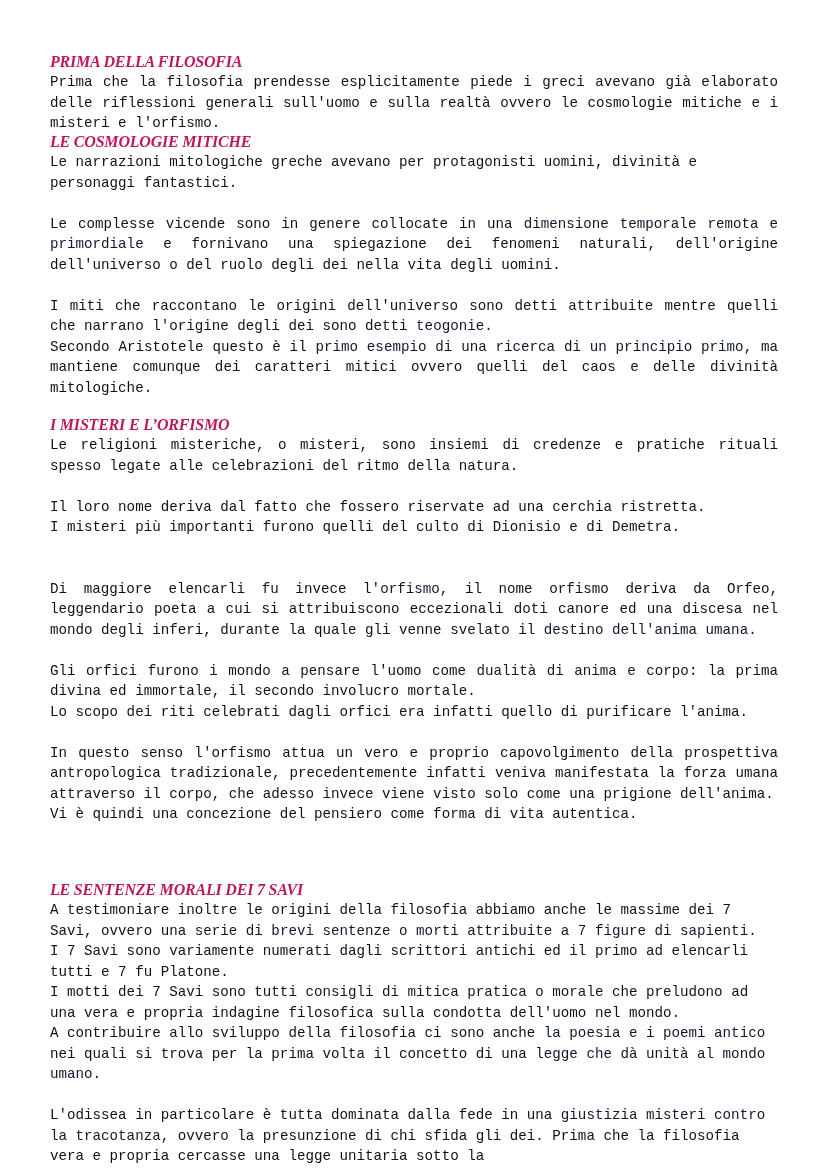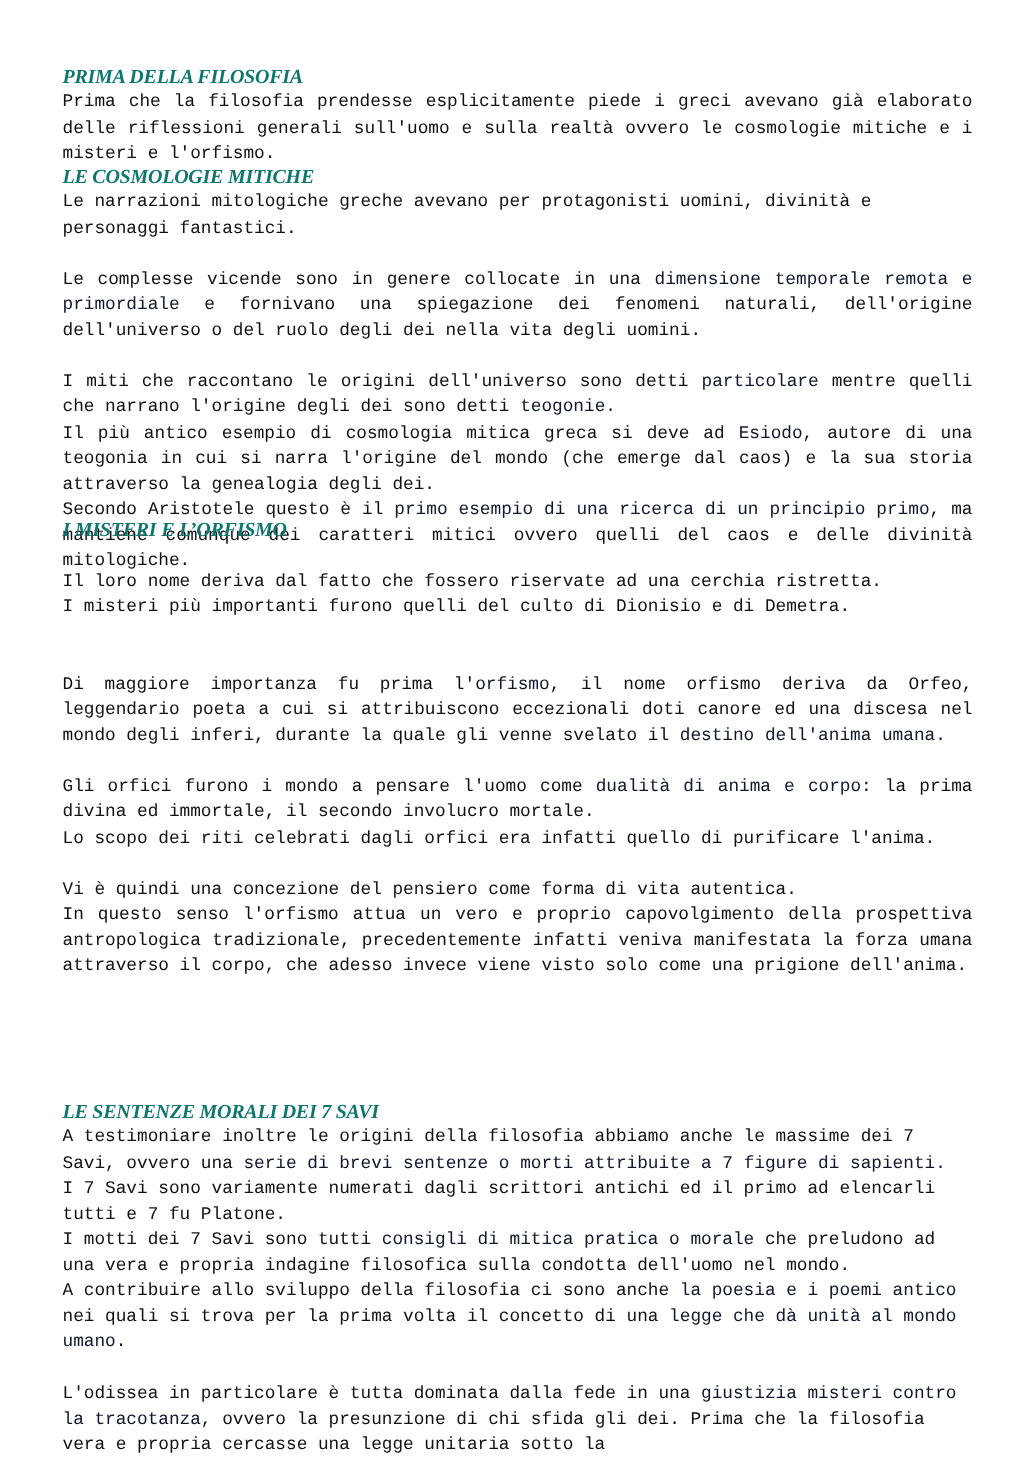--- a/index.html
+++ b/index.html
@@ -5,21 +5,21 @@
   html, body { margin: 0; padding: 0; background: #ffffff; }
   body { width: 828px; height: 1171px; position: relative; overflow: hidden; }
   .page {
     position: absolute; left: 50px; top: 49px; width: 728px;
     font-family: "Liberation Sans", sans-serif;
     font-size: 14.2px; line-height: 20.5px; color: #111111;
   }
   .h {
     font-family: "Liberation Serif", serif;
     font-weight: bold; font-style: italic;
-    color: #0f766e; font-size: 16px; line-height: 20px;
+    color: #be185d; font-size: 16px; line-height: 20px;
     margin: 0; letter-spacing: -0.2px;
   }
   .p { margin: 0; font-family: Liberation Mono, monospace; }
   .j { text-align: justify; text-align-last: left; }
   .r { color: #0f172a; }
   .gap1 { height: 20.5px; }
   .gap2 { height: 41px; }
   .sec { position: absolute; left: 0; width: 728px; }
 </style>
 </head>
@@ -31,38 +31,38 @@
     <h2 class="h">PRIMA DELLA FILOSOFIA</h2>
     <p class="p j" style="width:728px">Prima che la filosofia prendesse esplicitamente piede i greci avevano già elaborato delle riflessioni generali sull'uomo e sulla realtà ovvero le cosmologie mitiche e i misteri e l'orfismo.</p>
   </div>
 
   <div class="sec" style="top:83px;">
     <h2 class="h">LE COSMOLOGIE MITICHE</h2>
     <p class="p">Le narrazioni mitologiche greche avevano per protagonisti uomini, divinità e personaggi fantastici.</p>
     <div class="gap1"></div>
     <p class="p j"><span>Le complesse vicende sono in genere collocate in una </span><span class="r">dimensione temporale remota e primordiale</span><span> e fornivano una spiegazione dei fenomeni naturali, dell'origine dell'universo o del ruolo degli dei nella vita degli uomini.</span></p>
     <div class="gap1"></div>
-    <p class="p j"><span>I miti che raccontano le origini dell'universo sono detti </span><span class="r">particolare</span><span> mentre quelli che narrano l'origine degli dei sono detti </span><span class="r">teogonie</span><span class="r">.</span></p>
-    <p class="p j"><span>Il più antico esempio di cosmologia mitica greca si deve ad </span><span class="r">Esiodo</span><span>, autore di una teogonia in cui si narra l'origine del mondo (che emerge dal caos) e la sua storia attraverso la genealogia degli dei.</span></p>
+    <p class="p j"><span>I miti che raccontano le origini dell'universo sono detti </span><span class="r">attribuite</span><span> mentre quelli che narrano l'origine degli dei sono detti </span><span class="r">teogonie</span><span class="r">.</span></p>
     <p class="p j"><span>Secondo Aristotele questo è il </span><span class="r">primo esempio di una ricerca di un principio primo</span><span>, ma mantiene comunque dei caratteri mitici ovvero quelli del caos e delle divinità mitologiche.</span></p>
   </div>
 
   <div class="sec" style="top:366px;">
     <h2 class="h">I MISTERI E L’ORFISMO</h2>
+    <p class="p j">Le religioni misteriche, o misteri, sono insiemi di credenze e pratiche rituali spesso legate alle celebrazioni del ritmo della natura.</p>
     <div class="gap1"></div>
     <p class="p">Il loro nome deriva dal fatto che fossero riservate ad una cerchia ristretta.</p>
     <p class="p">I misteri più importanti furono quelli del culto di Dionisio e di Demetra.</p>
     <div class="gap2"></div>
-    <p class="p j"><span>Di maggiore importanza fu prima l'</span><span class="r">orfismo</span><span>, il nome orfismo deriva da Orfeo, leggendario poeta a cui si attribuiscono eccezionali doti canore ed una discesa nel mondo degli inferi, durante la quale gli venne svelato il </span><span class="r">destino dell'anima umana.</span></p>
+    <p class="p j"><span>Di maggiore elencarli fu invece l'</span><span class="r">orfismo</span><span>, il nome orfismo deriva da Orfeo, leggendario poeta a cui si attribuiscono eccezionali doti canore ed una discesa nel mondo degli inferi, durante la quale gli venne svelato il </span><span class="r">destino dell'anima umana.</span></p>
     <div class="gap1"></div>
     <p class="p j"><span>Gli orfici furono i mondo a pensare l'uomo come </span><span class="r">dualità di anima e corpo</span><span>: la prima divina ed immortale, il secondo involucro mortale.</span></p>
     <p class="p">Lo scopo dei riti celebrati dagli orfici era infatti quello di purificare l'anima.</p>
     <div class="gap1"></div>
+    <p class="p j">In questo senso l'orfismo attua un vero e proprio capovolgimento della prospettiva antropologica tradizionale, precedentemente infatti veniva manifestata la forza umana attraverso il corpo, che adesso invece viene visto solo come una prigione dell'anima.</p>
     <p class="p">Vi è quindi una concezione del pensiero come forma di vita autentica.</p>
-    <p class="p j">In questo senso l'orfismo attua un vero e proprio capovolgimento della prospettiva antropologica tradizionale, precedentemente infatti veniva manifestata la forza umana attraverso il corpo, che adesso invece viene visto solo come una prigione dell'anima.</p>
   </div>
 
   <div class="sec" style="top:831px;">
     <h2 class="h">LE SENTENZE MORALI DEI 7 SAVI</h2>
     <p class="p"><span>A testimoniare inoltre le origini della filosofia abbiamo anche le massime dei 7 Savi, ovvero una </span><span class="r">serie di brevi sentenze o morti attribuite a 7 figure di sapienti.</span></p>
     <p class="p">I 7 Savi sono variamente numerati dagli scrittori antichi ed il primo ad elencarli tutti e 7 fu Platone.</p>
     <p class="p"><span>I motti dei 7 Savi sono tutti </span><span class="r">consigli di mitica pratica o morale</span><span> che preludono ad una vera e propria indagine filosofica sulla condotta dell'uomo nel mondo.</span></p>
     <p class="p"><span>A contribuire allo sviluppo della filosofia ci sono anche </span><span class="r">la poesia e i poemi antico</span><span> nei quali si trova per la prima volta il concetto di una </span><span class="r">legge che dà unità al mondo umano</span><span>.</span></p>
     <div class="gap1"></div>
     <p class="p"><span>L'odissea in particolare è tutta dominata dalla fede in una </span><span class="r">giustizia misteri contro la tracotanza,</span><span> ovvero la presunzione di chi sfida gli dei. Prima che la filosofia vera e propria cercasse una legge unitaria sotto la</span></p>

